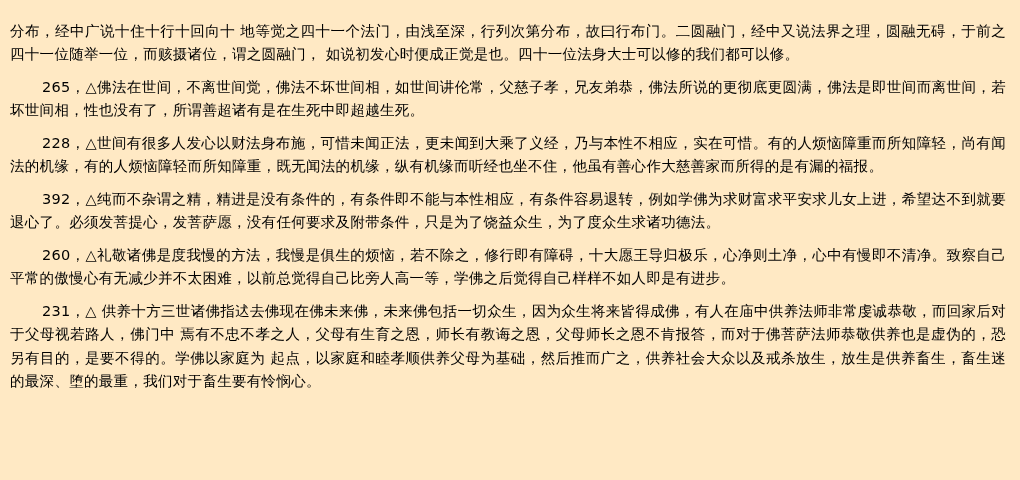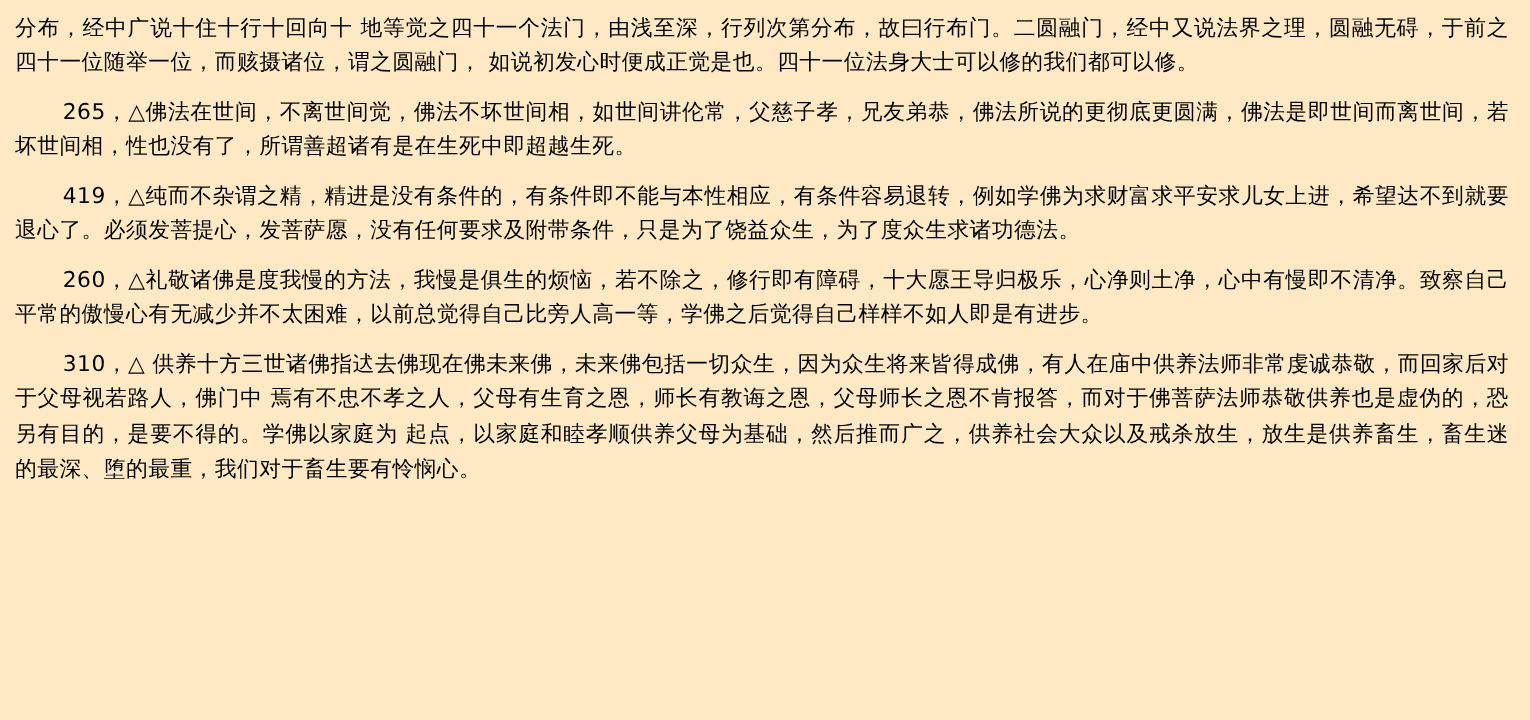--- a/index.html
+++ b/index.html
@@ -11,21 +11,21 @@
     height: 480px;
     background: #ffe9c4;
     font-family: "DejaVu Sans", "Liberation Sans", sans-serif;
     overflow: hidden;
   }
   #page {
     width: 1020px;
     height: 480px;
     background: #ffe9c4;
     box-sizing: border-box;
-    padding: 8px 14px 0 10px;
+    padding: 20px 14px 0 10px;
     position: relative;
   }
   .para {
     font-size: 14.5px;
     line-height: 1.62;
     color: #000000;
     text-align: justify;
     text-justify: inter-ideograph;
     margin: 0 0 9px 0;
     letter-spacing: 0.3px;
@@ -36,16 +36,17 @@
   .para.indent {
     text-indent: 2.2em;
   }
 </style>
 </head>
 <body>
 
 <div id="page">
   <p class="para cont">分布，经中广说十住十行十回向十 地等觉之四十一个法门，由浅至深，行列次第分布，故曰行布门。二圆融门，经中又说法界之理，圆融无碍，于前之四十一位随举一位，而赅摄诸位，谓之圆融门，  如说初发心时便成正觉是也。四十一位法身大士可以修的我们都可以修。</p>
   <p class="para indent">265，△佛法在世间，不离世间觉，佛法不坏世间相，如世间讲伦常，父慈子孝，兄友弟恭，佛法所说的更彻底更圆满，佛法是即世间而离世间，若坏世间相，性也没有了，所谓善超诸有是在生死中即超越生死。</p>
-  <p class="para indent">419，△纯而不杂谓之精，精进是没有条件的，有条件即不能与本性相应，有条件容易退转，例如学佛为求财富求平安求儿女上进，希望达不到就要退心了。必须发菩提心，发菩萨愿，没有任何要求及附带条件，只是为了饶益众生，为了度众生求诸功德法。</p>
+  <p class="para indent">228，△世间有很多人发心以财法身布施，可惜未闻正法，更未闻到大乘了义经，乃与本性不相应，实在可惜。有的人烦恼障重而所知障轻，尚有闻法的机缘，有的人烦恼障轻而所知障重，既无闻法的机缘，纵有机缘而听经也坐不住，他虽有善心作大慈善家而所得的是有漏的福报。</p>
+  <p class="para indent">392，△纯而不杂谓之精，精进是没有条件的，有条件即不能与本性相应，有条件容易退转，例如学佛为求财富求平安求儿女上进，希望达不到就要退心了。必须发菩提心，发菩萨愿，没有任何要求及附带条件，只是为了饶益众生，为了度众生求诸功德法。</p>
   <p class="para indent">260，△礼敬诸佛是度我慢的方法，我慢是俱生的烦恼，若不除之，修行即有障碍，十大愿王导归极乐，心净则土净，心中有慢即不清净。致察自己平常的傲慢心有无减少并不太困难，以前总觉得自己比旁人高一等，学佛之后觉得自己样样不如人即是有进步。</p>
-  <p class="para indent">310，△ 供养十方三世诸佛指迖去佛现在佛未来佛，未来佛包括一切众生，因为众生将来皆得成佛，有人在庙中供养法师非常虔诚恭敬，而回家后对于父母视若路人，佛门中 焉有不忠不孝之人，父母有生育之恩，师长有教诲之恩，父母师长之恩不肯报答，而对于佛菩萨法师恭敬供养也是虚伪的，恐另有目的，是要不得的。学佛以家庭为 起点，以家庭和睦孝顺供养父母为基础，然后推而广之，供养社会大众以及戒杀放生，放生是供养畜生，畜生迷的最深、堕的最重，我们对于畜生要有怜悯心。</p>
+  <p class="para indent">231，△ 供养十方三世诸佛指迖去佛现在佛未来佛，未来佛包括一切众生，因为众生将来皆得成佛，有人在庙中供养法师非常虔诚恭敬，而回家后对于父母视若路人，佛门中 焉有不忠不孝之人，父母有生育之恩，师长有教诲之恩，父母师长之恩不肯报答，而对于佛菩萨法师恭敬供养也是虚伪的，恐另有目的，是要不得的。学佛以家庭为 起点，以家庭和睦孝顺供养父母为基础，然后推而广之，供养社会大众以及戒杀放生，放生是供养畜生，畜生迷的最深、堕的最重，我们对于畜生要有怜悯心。</p>
 </div>
 
 </body></html>

